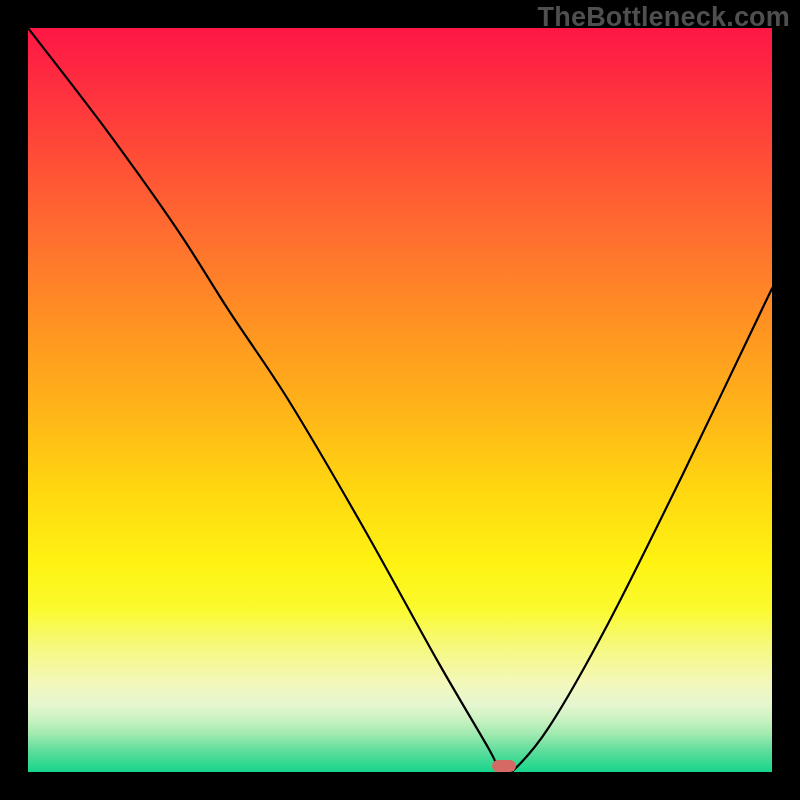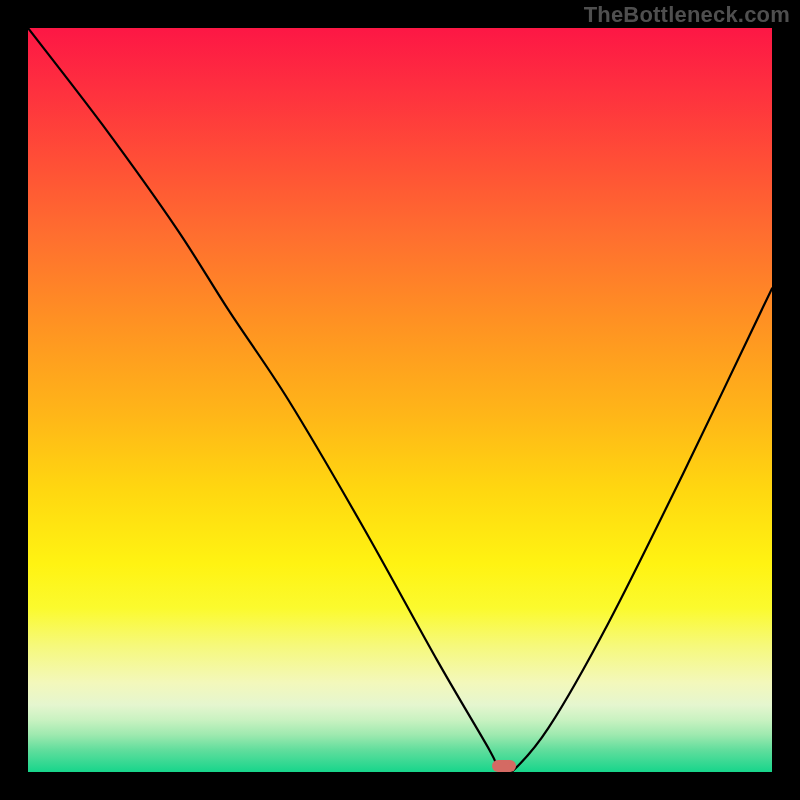--- a/index.html
+++ b/index.html
@@ -15,21 +15,21 @@
     position: relative;
     width: 800px;
     height: 800px;
     background: #000;
   }
   .attribution {
     position: absolute;
     top: 2px;
     right: 10px;
     color: #4f4f4f;
-    font-size: 22px;
+    font-size: 27px;
     font-weight: 600;
     letter-spacing: 0.2px;
   }
   .plot {
     position: absolute;
     left: 28px;
     top: 28px;
     width: 744px;
     height: 744px;
     overflow: hidden;

